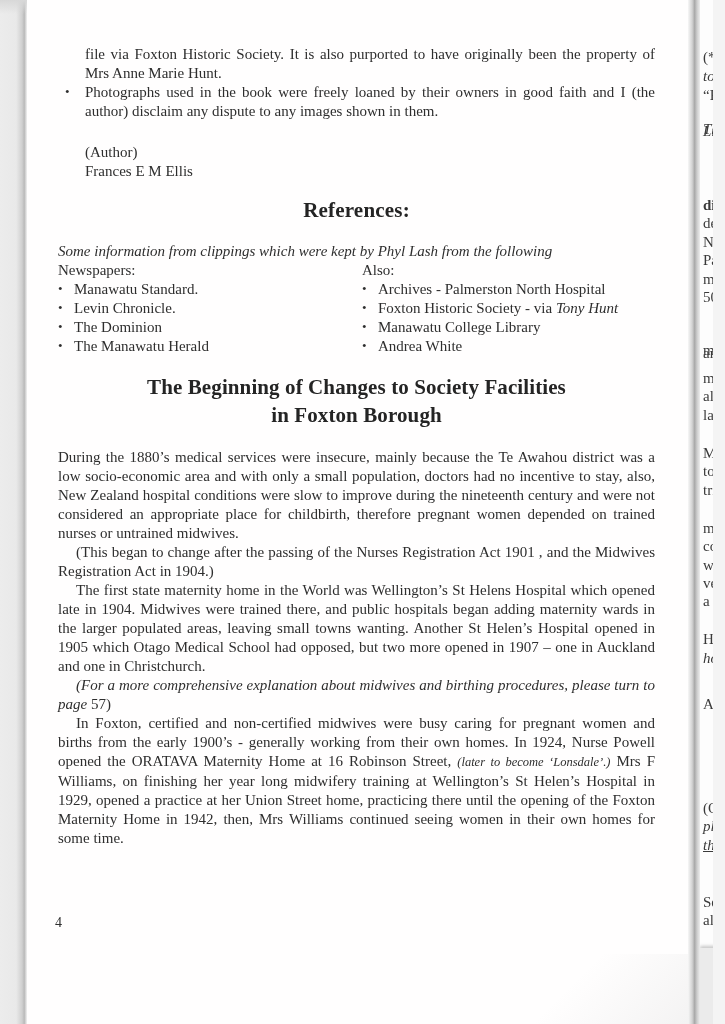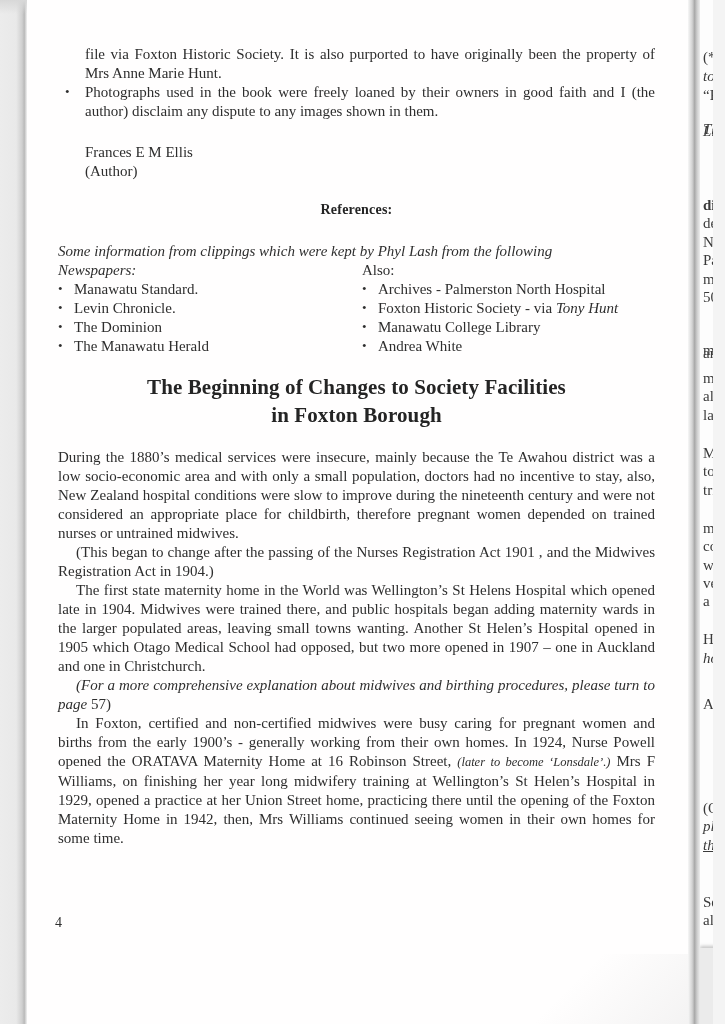--- a/index.html
+++ b/index.html
@@ -36,31 +36,31 @@
 
   
   .intro-list { margin: 0; padding: 0; list-style: none; }
   .intro-list li { position: relative; padding-left: 27px; text-align: justify; }
   .intro-list .marker { position: absolute; left: 7px; top: -1px; font-size: 13px; }
 
   .author-block { margin: 22px 0 0 27px; }
 
   .refs-title {
     margin: 16px 0 0; text-align: center;
-    font-size: 14px; line-height: 26px; font-weight: 700; color: #242424;
+    font-size: 21px; line-height: 26px; font-weight: 700; color: #242424;
     letter-spacing: 0.2px;
   }
   .review-note { margin: 21px 0 0; text-align: justify; }
   .clippings-note { margin: 19px 0 0; font-style: italic; }
 
   .columns { display: flex; }
   .col-left { width: 304px; flex: 0 0 304px; }
   .col-right { flex: 1; }
   .col-label { line-height: 19px; }
-  .col-label.italic { font-style: italic; }
+  .col-label.italic { }
   .src-list { margin: 0; padding: 0; list-style: none; }
   .src-list li { position: relative; padding-left: 16px; line-height: 19px; }
   .src-list .marker { position: absolute; left: 0; top: -1px; font-size: 13px; }
 
   .section-heading {
     margin: 17px 0 0; text-align: center;
     font-size: 21px; line-height: 28px; font-weight: 700; color: #242424;
     letter-spacing: 0.1px;
   }
 
@@ -105,22 +105,22 @@
 
   <div class="page">
     <div class="content">
 
       <ul class="intro-list" id="intro-list">
           <li><span class="li-text"><span>file via Foxton Historic Society.  It is also purported to have originally been the property of Mrs Anne Marie Hunt.</span></span></li>
           <li><span class="marker">•</span><span class="li-text"><span>Photographs used in the book were freely loaned by their owners in good faith and I (the author) disclaim any dispute to any images shown in them.</span></span></li>
         </ul>
 
       <div class="author-block">
+        <div>(Author)</div>
         <div>Frances E M Ellis</div>
-        <div>(Author)</div>
       </div>
 
       <h2 class="refs-title">References:</h2>
 
 
       <p class="clippings-note">Some information from clippings which were kept by Phyl Lash from the following</p>
 
       <div class="columns">
         <div class="col-left">
           <div class="col-label italic">Newspapers:</div>

